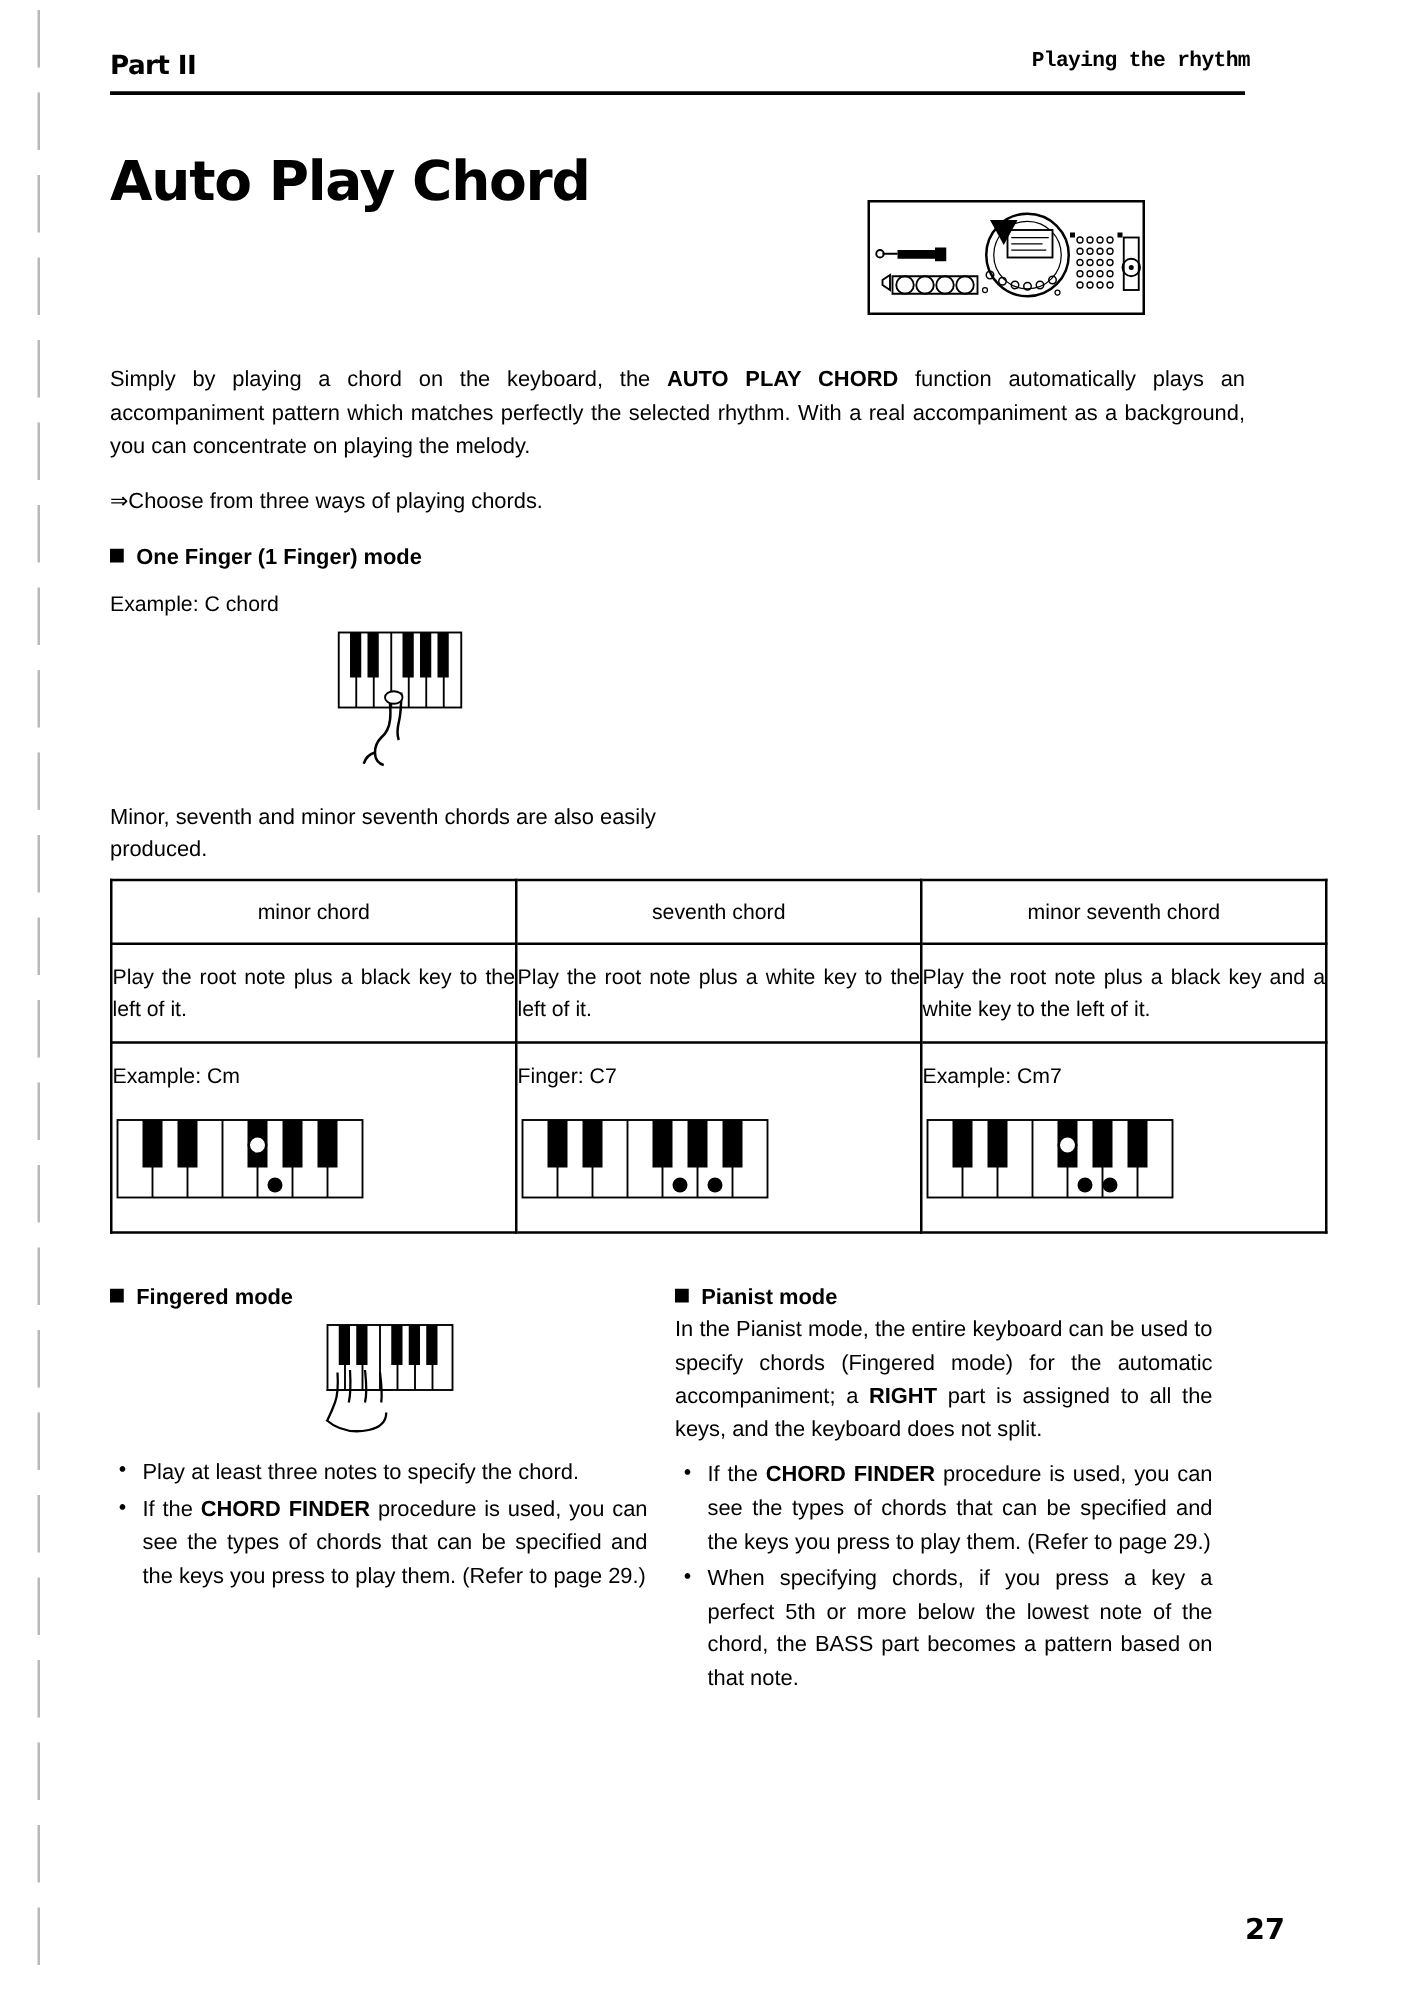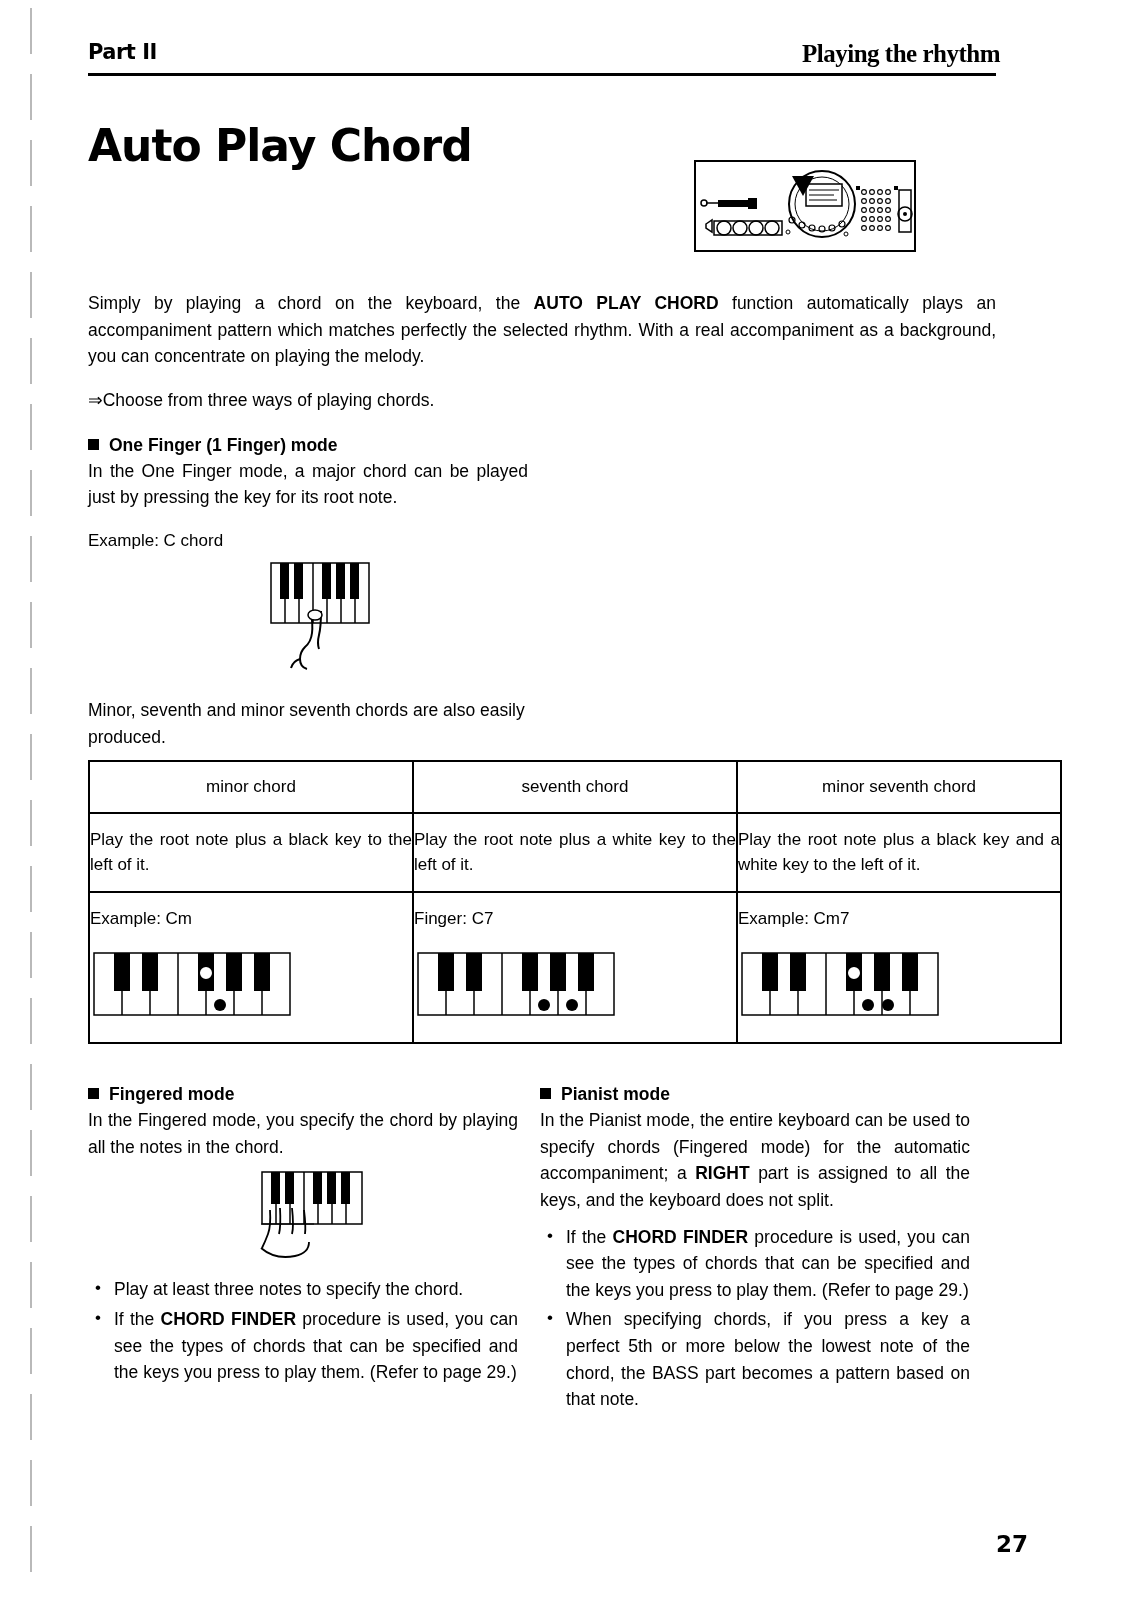--- a/index.html
+++ b/index.html
@@ -44,23 +44,23 @@
     padding-top: 40px;
   }
   .header .part {
     font-family: "DejaVu Sans", sans-serif;
     font-weight: bold;
     font-size: 21px;
     letter-spacing: -0.5px;
     display: inline-block;
   }
   .header .section {
-    font-family: Liberation Serif, serif;
+    font-family: Liberation Mono, monospace;
     font-weight: bold;
-    font-size: 25px;
+    font-size: 17px;
     letter-spacing: -0.5px;
     float: right;
   }
   .header-rule {
     clear: both;
     margin-top: 9px;
     border-top: 3px solid #000;
     width: 908px;
   }
   
@@ -319,21 +319,20 @@
           <circle cx="209" cy="52" r="2" fill="#000"></circle>
         </svg>
       </div>
     </div>
 
     <p class="body intro"><span>Simply by playing a chord on the keyboard, the </span><b>AUTO PLAY CHORD</b><span> function automatically plays an accompaniment pattern which matches perfectly the selected rhythm. With a real accompaniment as a background, you can concentrate on playing the melody.</span></p>
 
     <div class="arrow-line">⇒Choose from three ways of playing chords.</div>
 
     <div class="sq-head"><span class="sq"></span><span>One Finger (1 Finger) mode</span></div>
-    <p class="body narrow">In the One Finger mode, a major chord can be played just by pressing the key for its root note.</p>
     <div class="example-label">Example: C chord</div>
 
     <div class="fig-onefinger">
       <svg width="120" height="120" viewBox="0 0 120 120">
 
         <rect x="8" y="4" width="98" height="60" fill="#fff" stroke="#000" stroke-width="1.5"></rect>
         <g stroke="#000" stroke-width="1.5">
           <line x1="22" y1="4" x2="22" y2="64"></line>
           <line x1="36" y1="4" x2="36" y2="64"></line>
           <line x1="50" y1="4" x2="50" y2="64"></line>
@@ -444,21 +443,20 @@
           </div>
         </td>
       </tr>
     </tbody>
       </table>
 
     <div class="cols">
 
       <div class="col">
         <div class="sq-head"><span class="sq"></span><span>Fingered mode</span></div>
-        <p>In the Fingered mode, you specify the chord by playing all the notes in the chord.</p>
 
         <div class="fig-fingered">
           <svg width="130" height="96" viewBox="0 0 130 96">
             <rect x="6" y="2" width="100" height="52" fill="#fff" stroke="#000" stroke-width="1.5"></rect>
             <g stroke="#000" stroke-width="1.5">
               <line x1="20" y1="2" x2="20" y2="54"></line>
                 <line x1="34" y1="2" x2="34" y2="54"></line>
               <line x1="48" y1="2" x2="48" y2="54"></line>
                 <line x1="62" y1="2" x2="62" y2="54"></line>
               <line x1="76" y1="2" x2="76" y2="54"></line>

